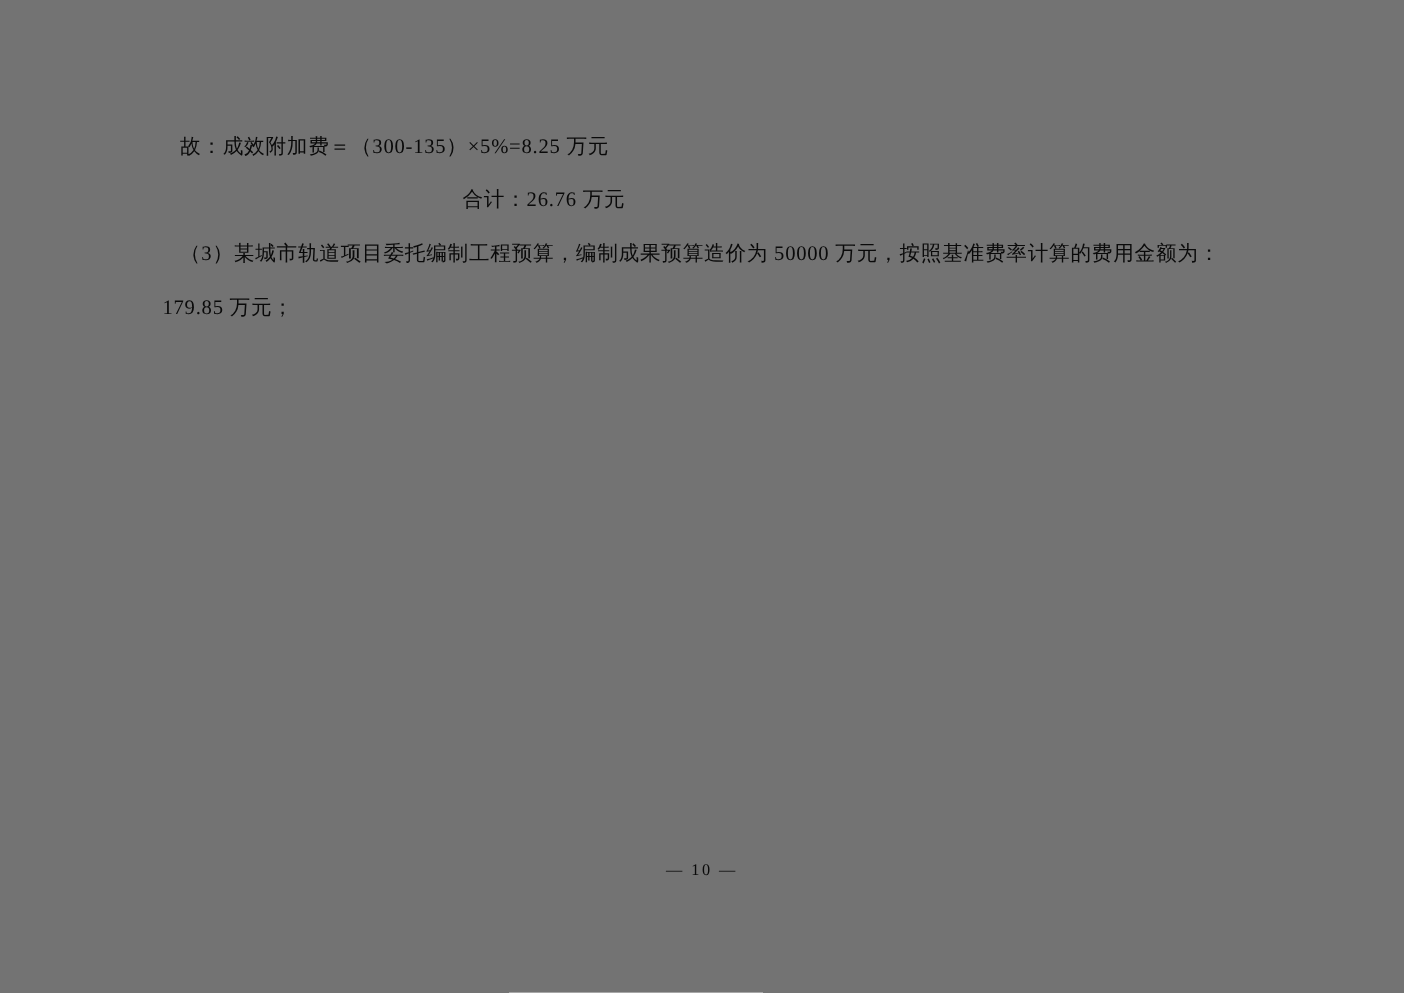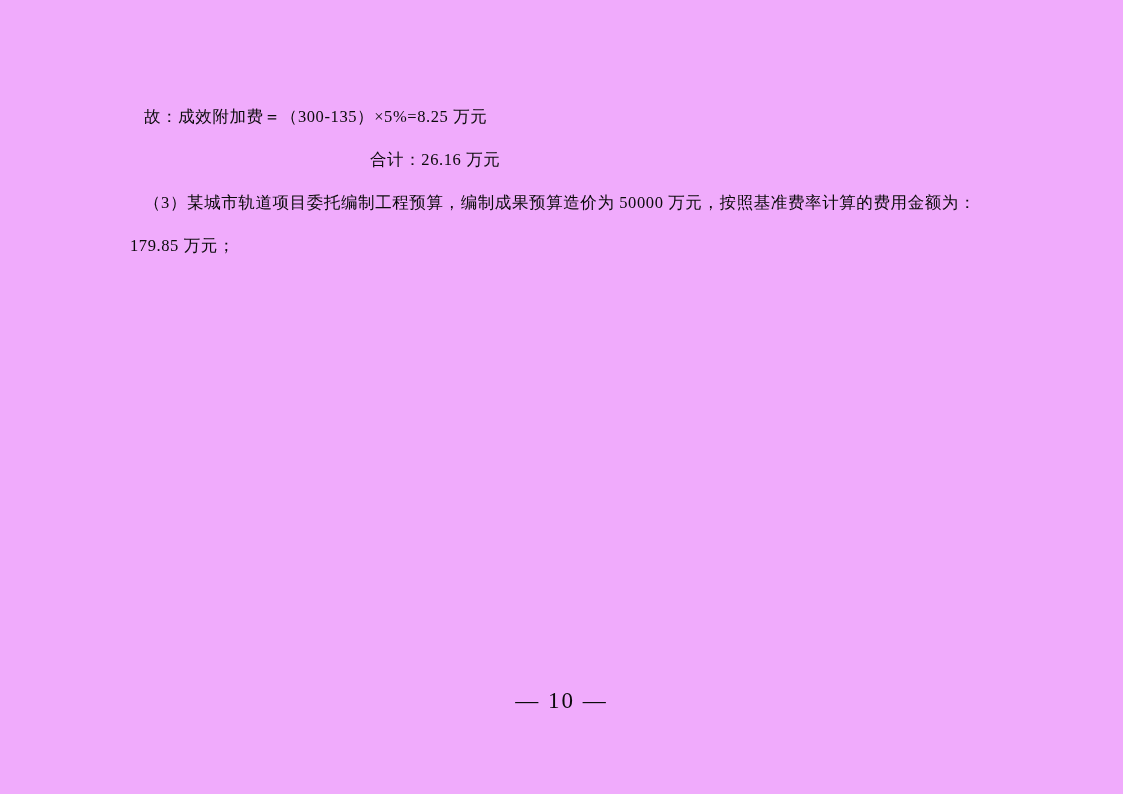--- a/index.html
+++ b/index.html
@@ -14,21 +14,21 @@
     font-family: "Liberation Serif", "DejaVu Serif", serif;
     color: #000000;
     overflow: hidden;
   }
   .page {
     position: absolute;
     left: 0;
     top: 0;
     width: 1123px;
     height: 794px;
-    background: #f0abfc;
+    background: #737373;
   }
   .content {
     position: absolute;
     left: 130px;
     top: 95px;
     width: 880px;
   }
   .line {
     font-size: 16.5px;
     line-height: 43px;
@@ -45,35 +45,35 @@
   }
   .center-ish {
     padding-left: 240px;
   }
   .footer {
     position: absolute;
     left: 0;
     top: 688px;
     width: 1123px;
     text-align: center;
-    font-size: 23px;
+    font-size: 13px;
     letter-spacing: 2px;
     color: #0a0a0a;
   }
 </style>
 </head>
 <body>
 
 <div class="page">
 
   <div class="content">
 
     <div class="line indent-2">故：成效附加费＝（300-135）×5%=8.25 万元</div>
 
-    <div class="line center-ish">合计：26.16 万元</div>
+    <div class="line center-ish">合计：26.76 万元</div>
 
     <div class="line indent-2">（3）某城市轨道项目委托编制工程预算，编制成果预算造价为 50000 万元，按照基准费率计算的费用金额为：</div>
 
     <div class="line indent-hang">179.85 万元；</div>
 
 
 
   </div>
 
   <div class="footer">— 10 —</div>

